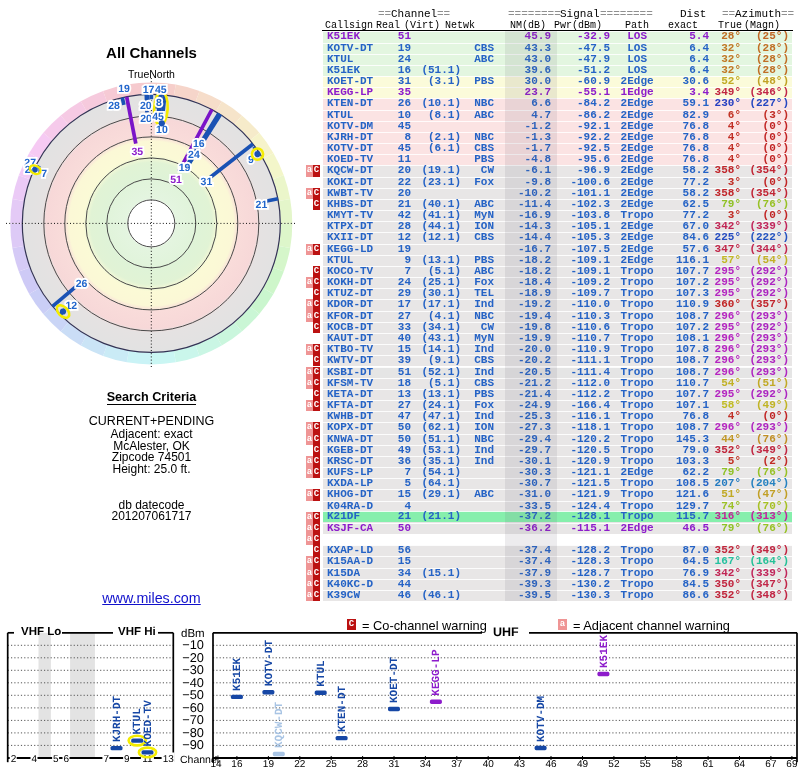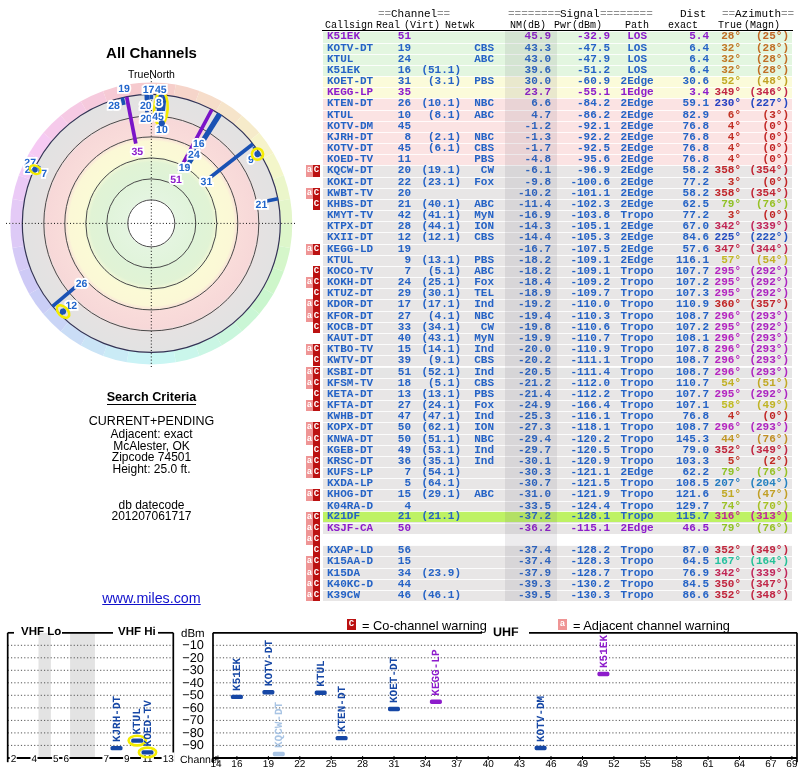--- a/index.html
+++ b/index.html
@@ -733,21 +733,21 @@
     <span style="position:absolute;right:381px;color:#8d1ccb">50</span>
     <span style="position:absolute;right:241px;color:#8d1ccb">-36.2</span>
     <span style="position:absolute;right:182px;color:#8d1ccb">-115.1</span>
     <span style="position:absolute;left:297.6px;color:#8d1ccb">2Edge</span>
     <span style="position:absolute;right:83px;color:#8d1ccb">46.5</span>
     <span style="position:absolute;right:51px;color:hsl(79,68%,45%)">79°</span>
     <span style="position:absolute;right:3px;color:hsl(76,68%,45%)">(76°)</span>
   </div>
 <div class="mk ma" style="top:522.88px">a</div>
 <div class="mk mc" style="top:522.88px">C</div>
-<div class="tr" style="top:511px;background:#bef264">
+<div class="tr" style="top:511px;background:#86efac">
     <span style="position:absolute;left:4px;color:#2563c6">K21DF</span>
     <span style="position:absolute;right:381px;color:#2563c6">21</span>
     <span style="position:absolute;right:331px;color:#2563c6">(21.1)</span>
     <span style="position:absolute;right:241px;color:#2563c6">-37.2</span>
     <span style="position:absolute;right:182px;color:#2563c6">-128.1</span>
     <span style="position:absolute;left:297.6px;color:#2563c6">Tropo</span>
     <span style="position:absolute;right:83px;color:#2563c6">115.7</span>
     <span style="position:absolute;right:51px;color:hsl(316,68%,45%)">316°</span>
     <span style="position:absolute;right:3px;color:hsl(313,68%,45%)">(313°)</span>
   </div>
@@ -772,21 +772,21 @@
     <span style="position:absolute;left:297.6px;color:#2563c6">Tropo</span>
     <span style="position:absolute;right:83px;color:#2563c6">64.5</span>
     <span style="position:absolute;right:51px;color:hsl(167,68%,45%)">167°</span>
     <span style="position:absolute;right:3px;color:hsl(164,68%,45%)">(164°)</span>
   </div>
 <div class="mk ma" style="top:556.39px">a</div>
 <div class="mk mc" style="top:556.39px">C</div>
 <div class="tr" style="top:567.56px;background:#e8e6e6">
     <span style="position:absolute;left:4px;color:#2563c6">K15DA</span>
     <span style="position:absolute;right:381px;color:#2563c6">34</span>
-    <span style="position:absolute;right:331px;color:#2563c6">(23.9)</span>
+    <span style="position:absolute;right:331px;color:#2563c6">(15.1)</span>
     <span style="position:absolute;right:241px;color:#2563c6">-37.9</span>
     <span style="position:absolute;right:182px;color:#2563c6">-128.7</span>
     <span style="position:absolute;left:297.6px;color:#2563c6">Tropo</span>
     <span style="position:absolute;right:83px;color:#2563c6">76.9</span>
     <span style="position:absolute;right:51px;color:hsl(342,68%,45%)">342°</span>
     <span style="position:absolute;right:3px;color:hsl(339,68%,45%)">(339°)</span>
   </div>
 <div class="mk ma" style="top:567.56px">a</div>
 <div class="mk mc" style="top:567.56px">C</div>
 <div class="tr" style="top:578.73px;background:#e8e6e6">

